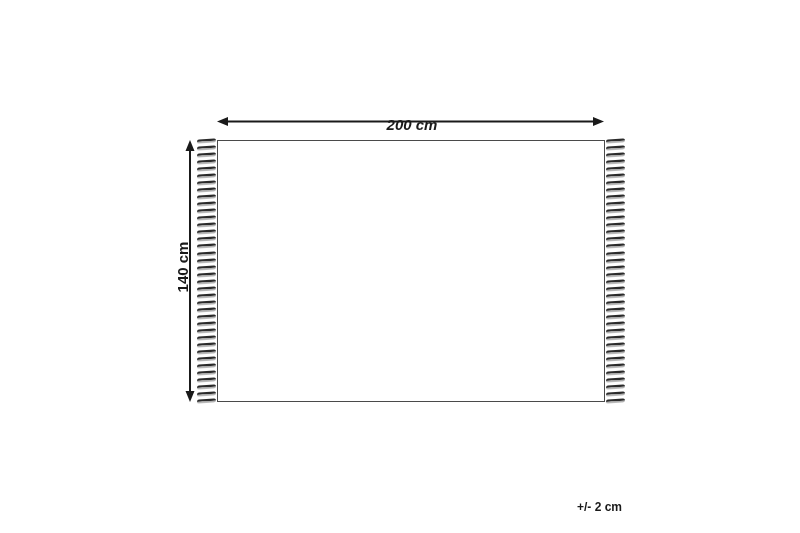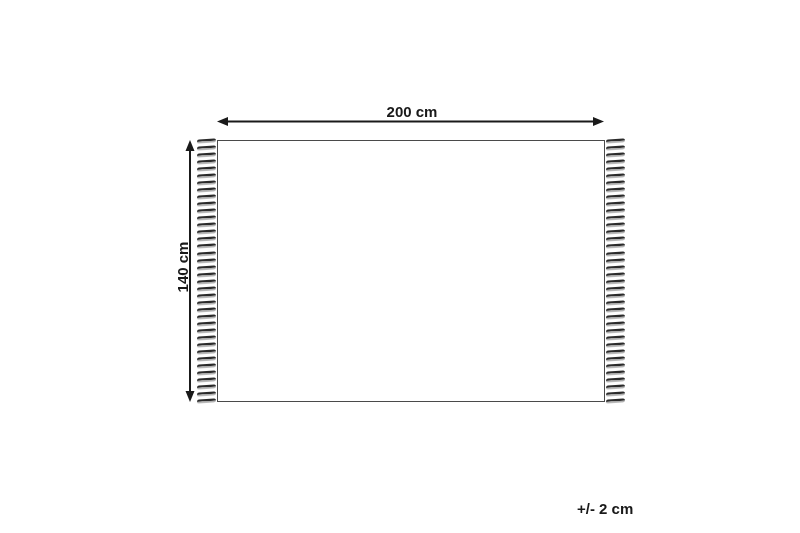--- a/index.html
+++ b/index.html
@@ -55,34 +55,35 @@
   .dim-label {
     position: absolute;
     color: #1a1a1a;
     font-size: 15px;
     font-weight: bold;
     white-space: nowrap;
     line-height: 15px;
   }
   .dim-label.width {
     left: 412px;
-    top: 104px;
+    top: 117px;
     transform: translateX(-50%);
+    font-style: italic;
   }
   .dim-label.height {
     left: 182px;
     top: 267px;
     transform: translate(-50%, -50%) rotate(-90deg);
   }
   .tolerance-label {
     position: absolute;
     left: 577px;
     top: 500px;
     color: #1a1a1a;
-    font-size: 15px;
+    font-size: 12px;
     font-weight: bold;
     white-space: nowrap;
   }
 </style>
 </head>
 <body>
 
 <div class="canvas">
 
   <div class="rug-outline"></div>

